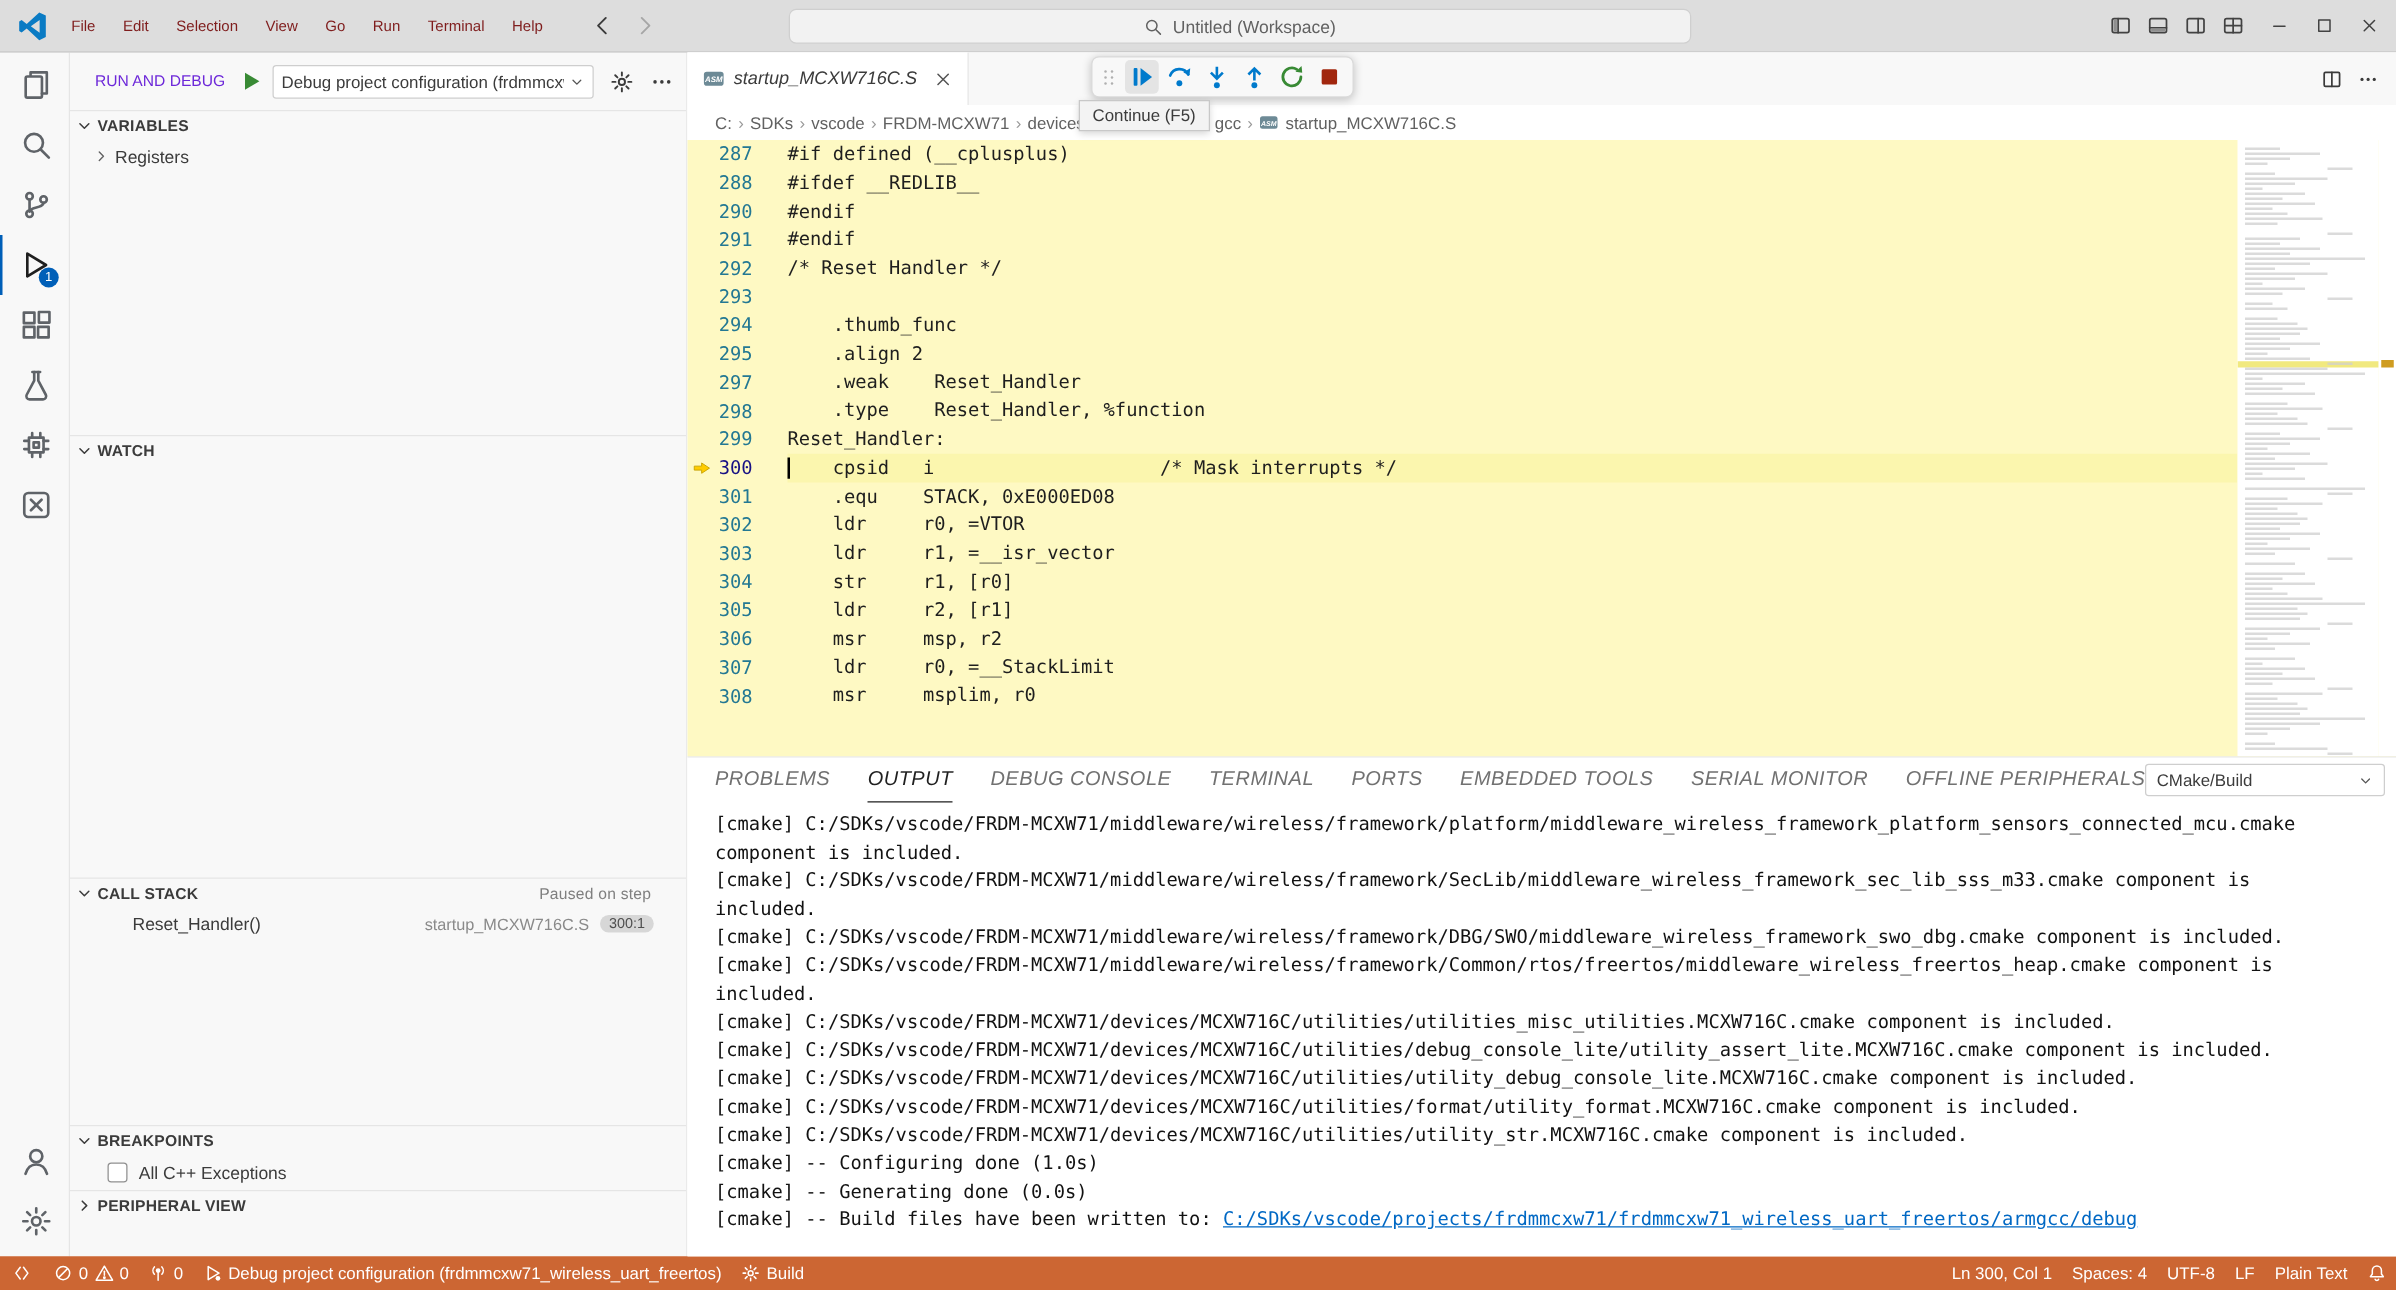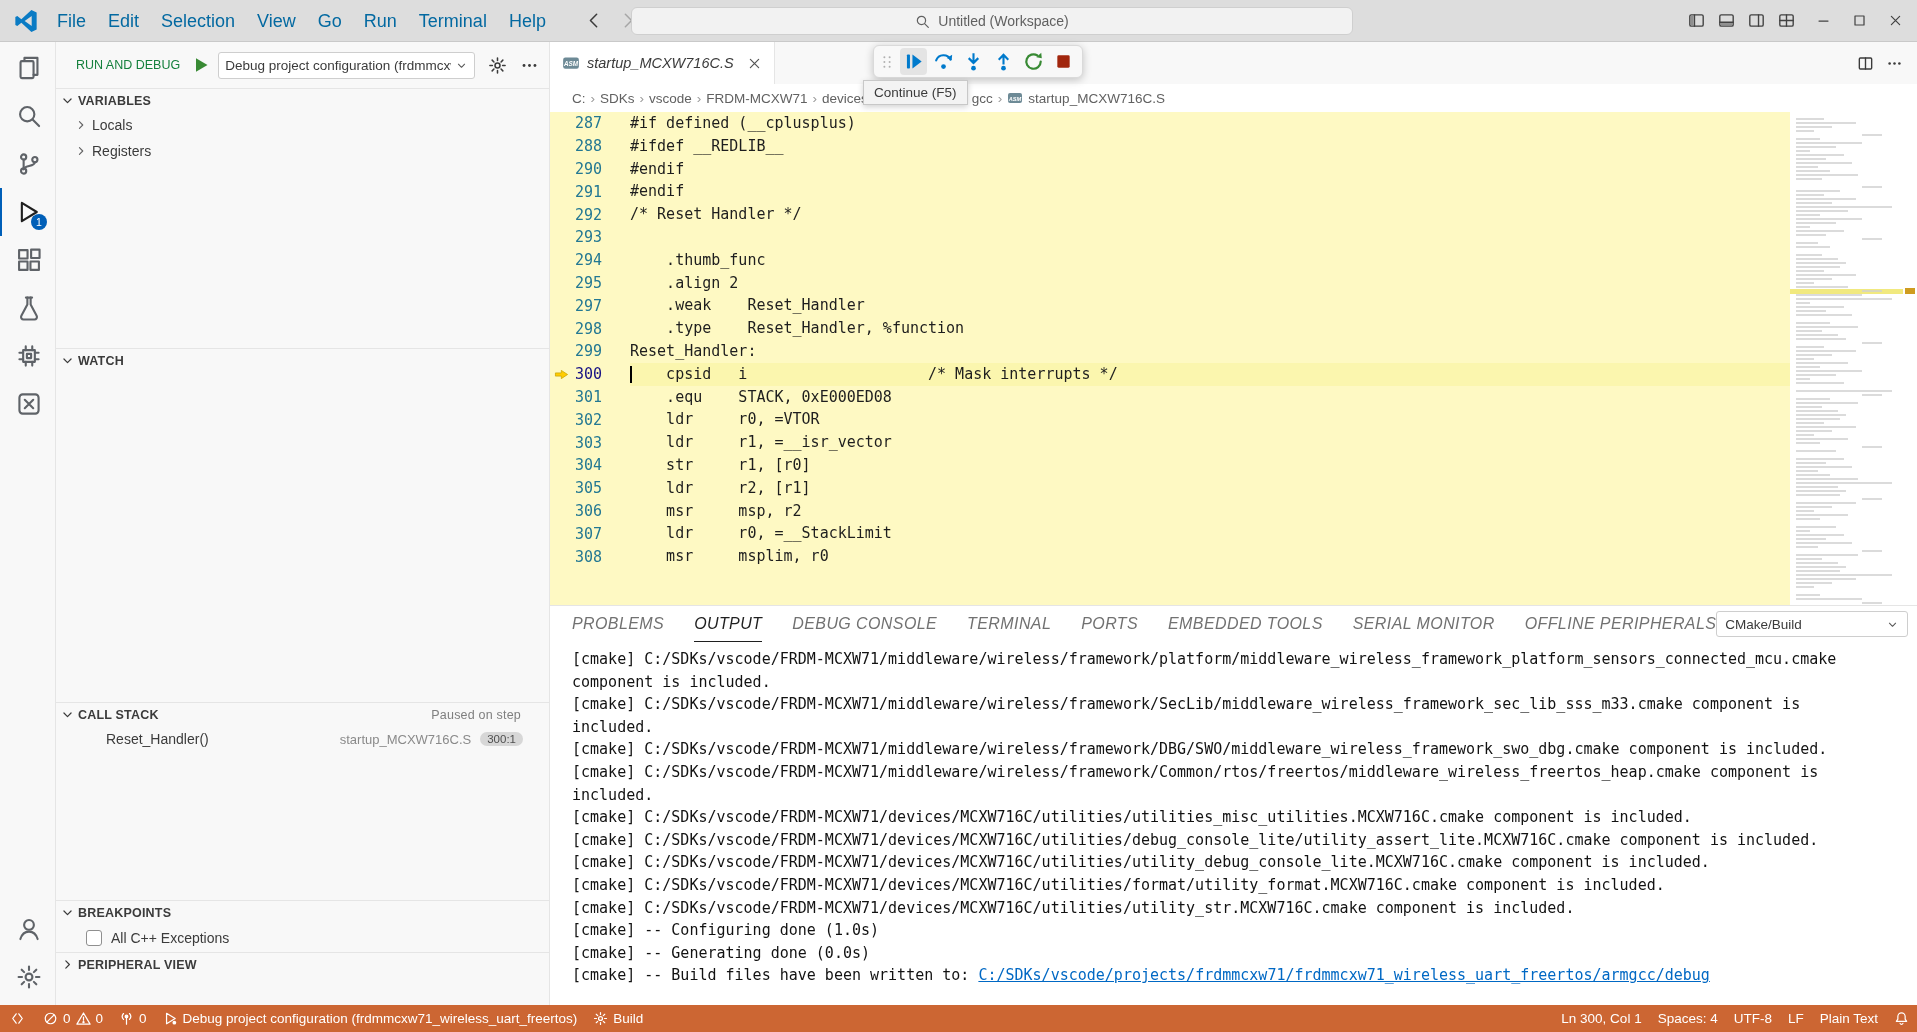--- a/index.html
+++ b/index.html
@@ -8,21 +8,21 @@
   .app { width:1917px; height:1032px; display:flex; flex-direction:column; }
 
   .ic { display:inline-flex; width:18px; height:18px; color:#3b3b3b; flex:0 0 auto; }
   .ic svg { width:100%; height:100%; }
 
   
   .titlebar { height:42px; flex:0 0 42px; background:#dddddd; border-bottom:1px solid #c9c9c9;
               display:flex; align-items:center; padding:0 8px; position:relative; }
   .logo { width:24px; height:24px; margin:0 8px 0 6px; }
   .menubar { display:flex; }
-  .menu-item { padding:0 11px; height:30px; line-height:30px; font-size:18px; color:#0369a1; border-radius:5px; }
+  .menu-item { padding:0 11px; height:30px; line-height:30px; font-size:12px; color:#7f1d1d; border-radius:5px; }
   .nav-btns { display:flex; gap:14px; margin-left:28px; }
   .nav { width:19px; height:19px; color:#3b3b3b; }
   .nav.disabled { color:#a6a6a6; }
   .command-center { position:absolute; left:631px; top:7px; width:722px; height:28px; background:#f2f2f2;
                     border:1px solid #cfcfcf; border-radius:6px; display:flex; align-items:center;
                     justify-content:center; gap:8px; color:#616161; font-size:14px; }
   .cc-search { width:15px; height:15px; color:#616161; }
   .tb-actions { margin-left:auto; display:flex; align-items:center; gap:13px; padding-right:6px; }
   .tb-actions .ic { width:17px; height:17px; color:#424242; }
   .tb-actions .win { width:15px; height:15px; margin-left:8px; }
@@ -37,21 +37,21 @@
   .ab-item.active { color:#1f1f1f; border-left-color:var(--c-accent,#005fb8); }
   .ab-ic { width:26px; height:26px; color:inherit; }
   .ab-badge { position:absolute; right:8px; bottom:6px; min-width:16px; height:16px; padding:0 3px;
               border-radius:9px; background:var(--c-badge,#005fb8); color:#fff; font-size:10.5px;
               display:flex; align-items:center; justify-content:center; }
 
   
   .sidebar { width:494px; flex:0 0 494px; background:#f8f8f8; border-right:1px solid #e5e5e5;
              display:flex; flex-direction:column; overflow:hidden; font-size:14px; }
   .sb-toolbar { height:46px; flex:0 0 46px; display:flex; align-items:center; gap:7px; padding:0 10px 0 20px; }
-  .sb-title { font-size:12.5px; color:#15803d; white-space:nowrap; margin-right:4px; }
+  .sb-title { font-size:12.5px; color:#6d28d9; white-space:nowrap; margin-right:4px; }
   .play { width:20px; height:20px; }
   .config-select { height:27px; max-width:258px; flex:1; background:#fff; border:1px solid #cecece;
                    border-radius:3px; display:flex; align-items:center; gap:4px; padding:0 6px; min-width:0; }
   .config-text { flex:1; overflow:hidden; white-space:nowrap; font-size:13.5px; color:#3b3b3b; }
   .chev { width:13px; height:13px; color:#555; }
   .sb-act { width:19px; height:19px; color:#3b3b3b; margin-left:6px; }
 
   .section-header { height:24px; flex:0 0 24px; display:flex; align-items:center; gap:3px;
                     padding:0 14px 0 4px; font-size:12.5px; font-weight:700; color:#3b3b3b;
                     border-top:1px solid #e5e5e5; letter-spacing:.2px; }
@@ -405,30 +405,20 @@
         <i class="ic sh-chev">
             <svg viewBox="0 0 16 16">
               <g fill="none" stroke="currentColor" stroke-width="1.3" stroke-linecap="round" stroke-linejoin="round">
                 <path d="M4.2 6.4L8 10.2l3.8-3.8"></path>
               </g>
             </svg>
           </i>
         <span>VARIABLES</span>
       </div>
       <div class="section-body" id="variablesBody" style="flex:0 0 236px">
-          <div class="tree-row">
-            <i class="ic tree-chev">
-              <svg viewBox="0 0 16 16">
-                <g fill="none" stroke="currentColor" stroke-width="1.3" stroke-linecap="round" stroke-linejoin="round">
-                  <path d="M6.2 4.2L10 8l-3.8 3.8"></path>
-                </g>
-              </svg>
-            </i>
-            <span>Locals</span>
-          </div>
           <div class="tree-row">
             <i class="ic tree-chev">
               <svg viewBox="0 0 16 16">
                 <g fill="none" stroke="currentColor" stroke-width="1.3" stroke-linecap="round" stroke-linejoin="round">
                   <path d="M6.2 4.2L10 8l-3.8 3.8"></path>
                 </g>
               </svg>
             </i>
             <span>Registers</span>
           </div>

